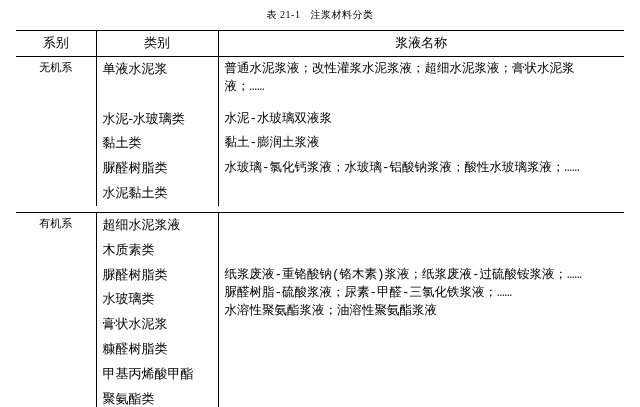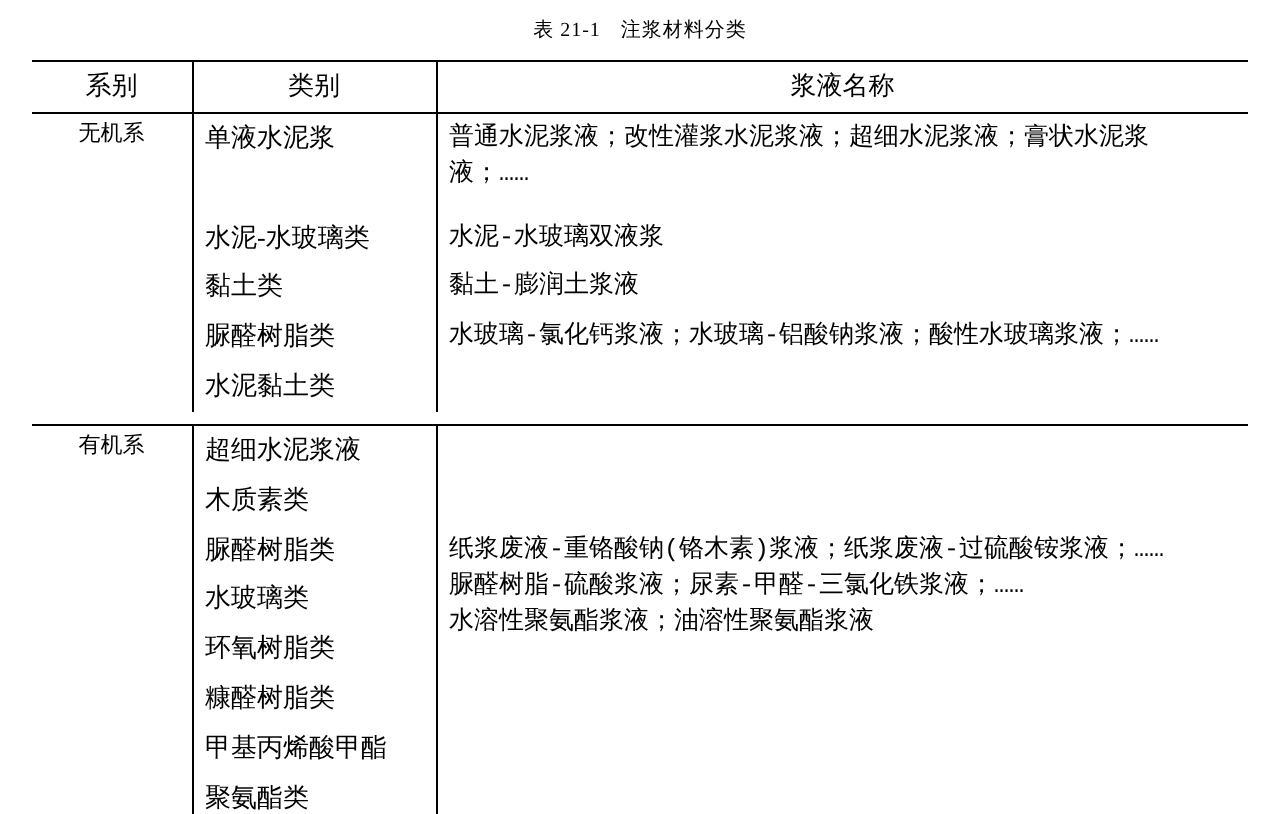--- a/index.html
+++ b/index.html
@@ -168,21 +168,21 @@
         <td class="desc" rowspan="7">
           <div class="desc-line">纸浆废液-重铬酸钠(铬木素)浆液；纸浆废液-过硫酸铵浆液；……</div>
           <div class="desc-line">脲醛树脂-硫酸浆液；尿素-甲醛-三氯化铁浆液；……</div>
           <div class="desc-line">水溶性聚氨酯浆液；油溶性聚氨酯浆液</div>
         </td>
       </tr>
       <tr>
         <td class="sep cat">水玻璃类</td>
       </tr>
       <tr>
-        <td class="sep cat">环氧树脂类</td>
+        <td class="sep cat">膏状水泥浆</td>
       </tr>
       <tr>
         <td class="sep cat">糠醛树脂类</td>
       </tr>
       <tr>
         <td class="sep cat">甲基丙烯酸甲酯</td>
       </tr>
       <tr>
         <td class="sep cat">聚氨酯类</td>
       </tr>

